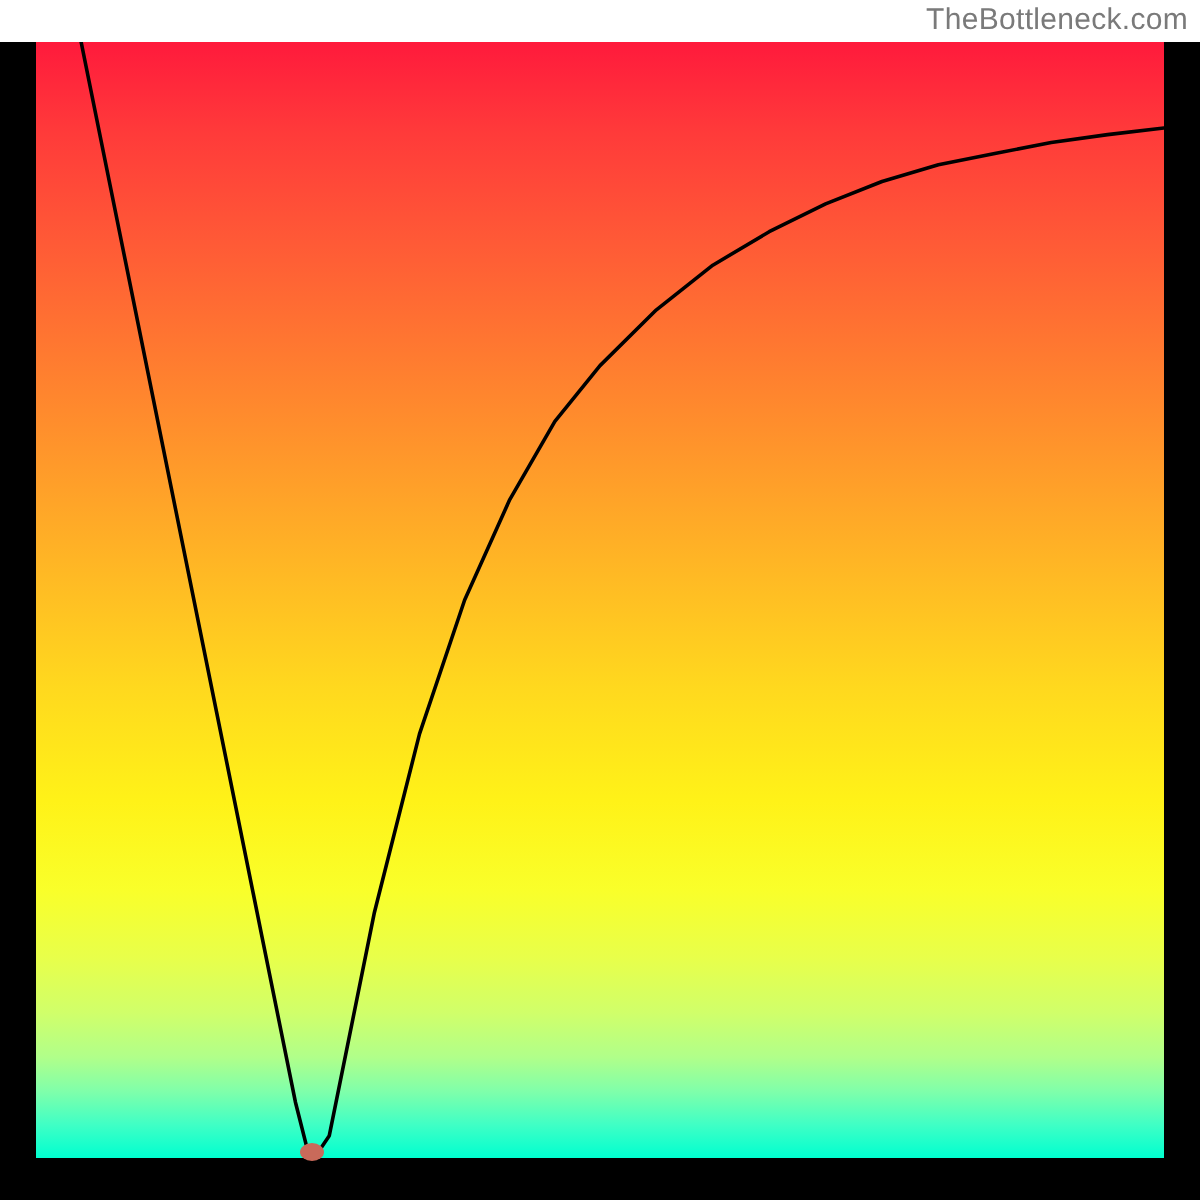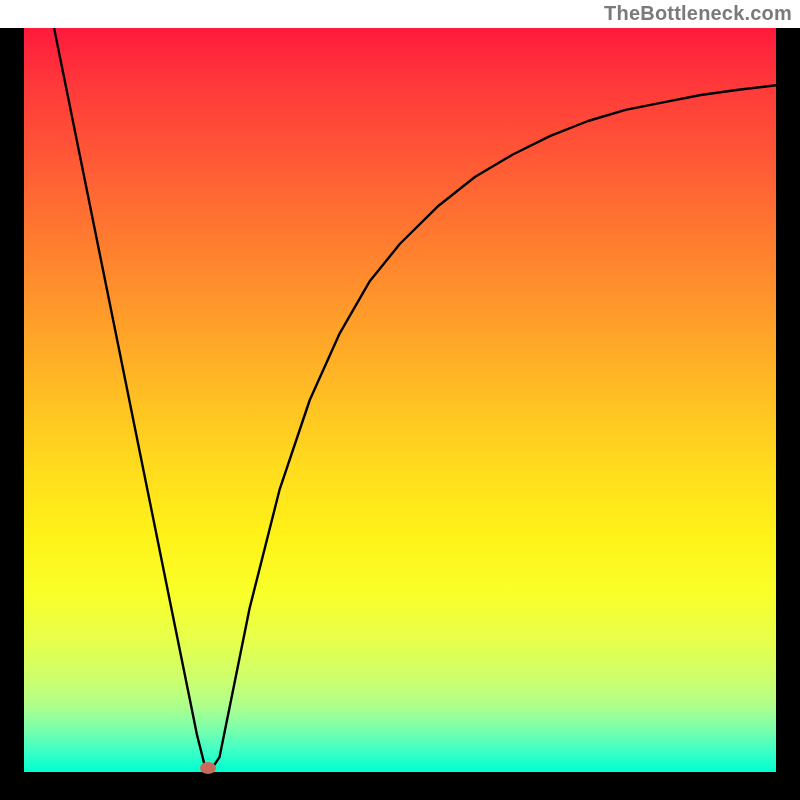--- a/index.html
+++ b/index.html
@@ -12,21 +12,21 @@
     width: 800px;
     height: 800px;
     position: relative;
   }
   .attribution {
     position: absolute;
     top: 2px;
     right: 8px;
     font-size: 20px;
     color: #7a7a7a;
-    font-weight: 700;
+    font-weight: 400;
     letter-spacing: 0.2px;
   }
   .frame {
     position: absolute;
     left: 0;
     top: 28px;
     width: 800px;
     height: 772px;
     background: #000;
     box-sizing: border-box;

